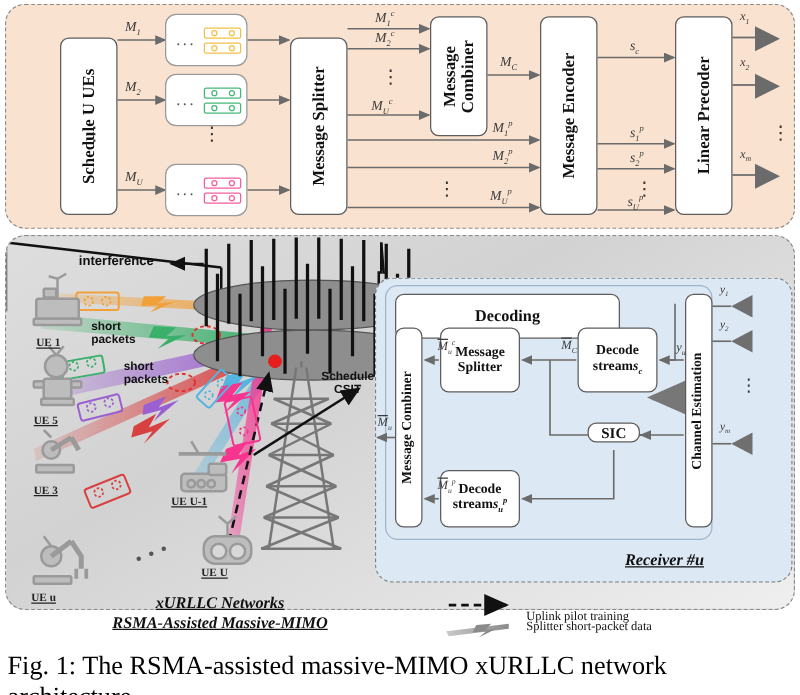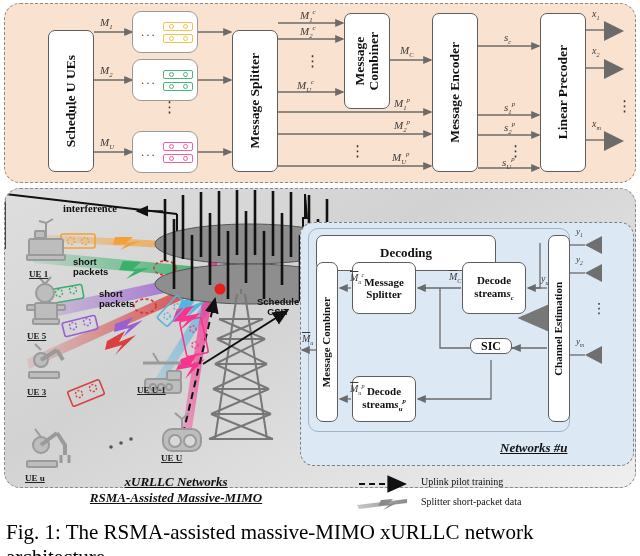--- a/index.html
+++ b/index.html
@@ -477,28 +477,28 @@
       </div>
       <div class="ue" style="left:22px;top:142px;">
         <div class="cap">UE 5</div>
       </div>
       <div class="ue" style="left:22px;top:198px;">
         <div class="cap">UE 3</div>
       </div>
       <div class="ue" style="left:20px;top:284px;">
         <div class="cap">UE u</div>
       </div>
-      <div class="ue" style="left:132px;top:196px;">
+      <div class="ue" style="left:132px;top:207px;">
         <div class="cap">UE U-1</div>
       </div>
       <div class="ue" style="left:156px;top:264px;">
         <div class="cap">UE U</div>
       </div>
 
-      <div id="interf" style="left:58px;top:14px;font-family:Liberation Serif, serif;">interference</div>
+      <div id="interf" style="left:58px;top:14px;">interference</div>
       <div class="shortp" style="left:68px;top:68px;white-space:pre;">short
 packets</div>
       <div class="shortp" style="left:94px;top:100px;white-space:pre;">short
 packets</div>
       <div id="csit" style="left:252px;top:108px;white-space:pre;">Schedule
 CSIT</div>
     </div>
   </div>
 
   <div class="abs" style="left:62px;top:474px;width:228px;text-align:center;font-size:13px;font-weight:bold;font-style:italic;text-decoration:underline;color:#111;line-height:1.2;">
@@ -579,36 +579,36 @@
     <span>y</span><sub>1</sub>
   </div>
   <div class="abs mathi antlbl" style="left:576px;top:254px;">
     <span>y</span><sub>2</sub>
   </div>
   <div class="abs mathi antlbl" style="left:576px;top:336px;">
     <span>y</span><sub>m</sub>
   </div>
   <div class="abs" style="left:592px;top:300px;font-size:14px;color:#333;">⋮</div>
 
-  <div class="abs" id="rx-title">Networks #u</div>
+  <div class="abs" id="rx-title">Receiver #u</div>
 
   <div class="abs" id="legend">
     <svg width="289" height="40">
       <defs>
         <marker id="lah" markerWidth="9" markerHeight="9" refX="8" refY="4" orient="auto">
           <path d="M0,0 L9,4 L0,8 z" fill="#111"></path>
         </marker>
         <linearGradient id="lgrad" x1="0" y1="0" x2="1" y2="0">
           <stop offset="0" stop-color="#c9c9c9"></stop>
             <stop offset="1" stop-color="#8a8a8a"></stop>
         </linearGradient>
       </defs>
       <path d="M14,10 L60,10" stroke="#111" stroke-width="2.2" stroke-dasharray="6,4" fill="none" marker-end="url(#lah)"></path>
       <path d="M12,31 L62,25 L62,29 L14,35 z" fill="url(#lgrad)"></path>
       <path d="M36,26 L48,25 L43,30 L52,29 L38,36 L44,31 L33,32 z" fill="#8a8a8a"></path>
     </svg>
-    <div class="lgrow" style="left:76px;top:2px;text-align:center;">Uplink pilot training</div>
+    <div class="lgrow" style="left:76px;top:14px;text-align:center;">Uplink pilot training</div>
     <div class="lgrow" style="left:76px;top:22px;">Splitter short-packet data</div>
   </div>
 
   <div class="abs" id="caption">Fig. 1: The RSMA-assisted massive-MIMO xURLLC network architecture.</div>
 
 </div>
 
 </body></html>

